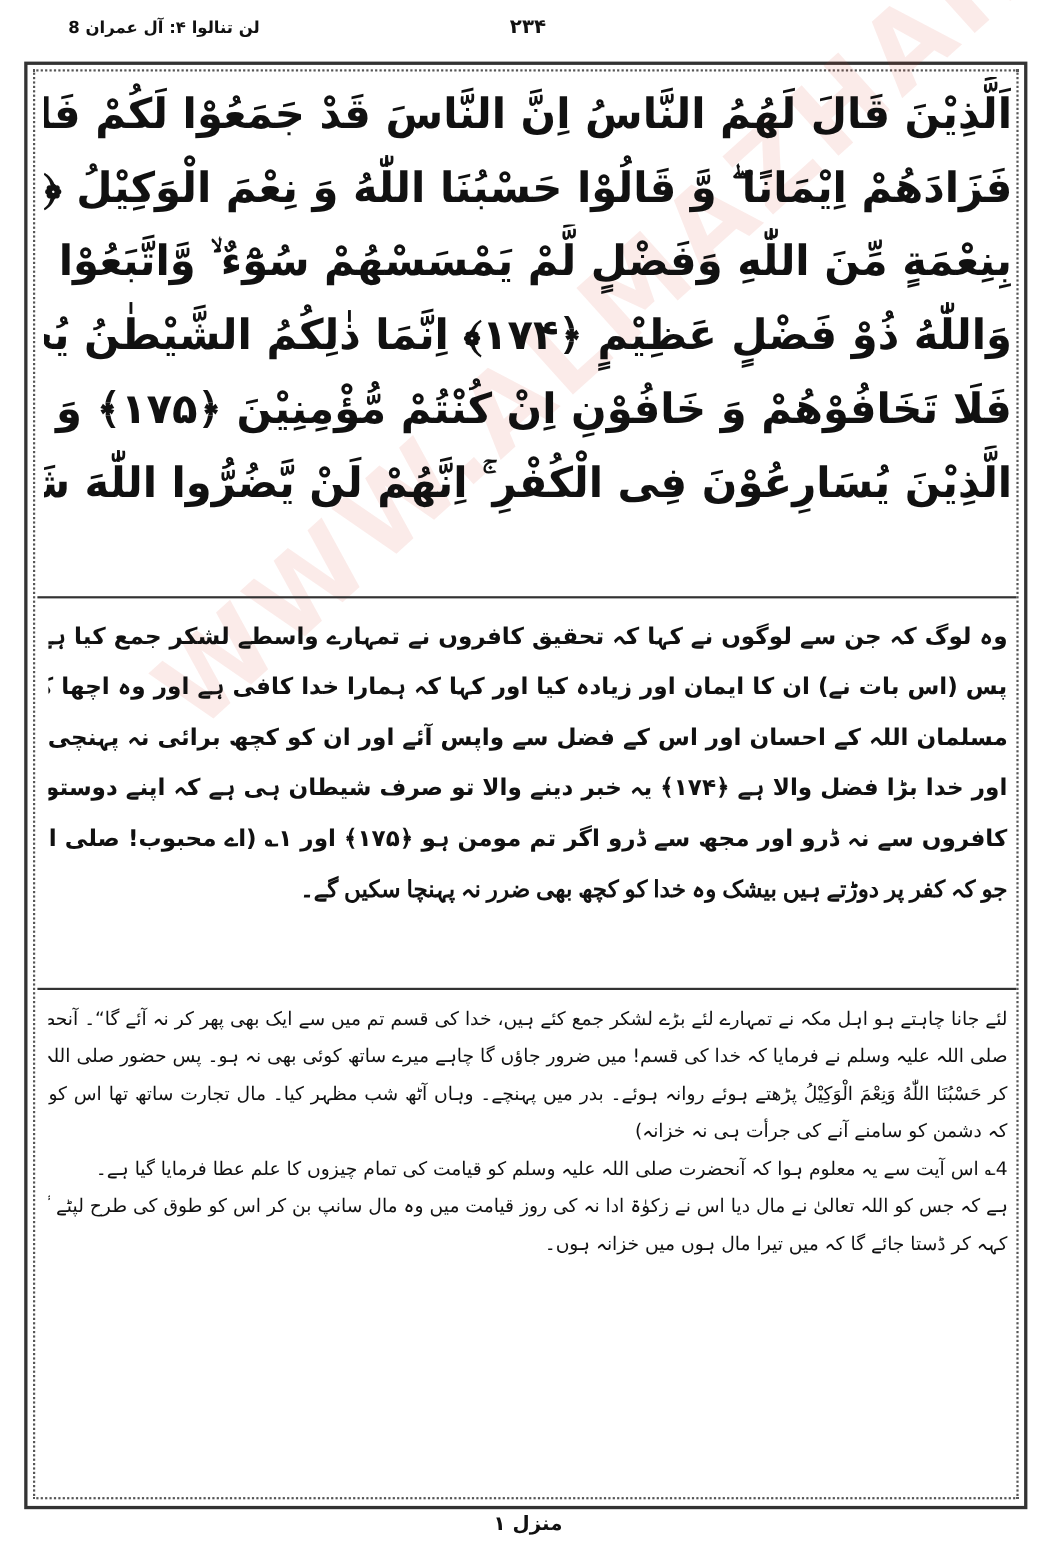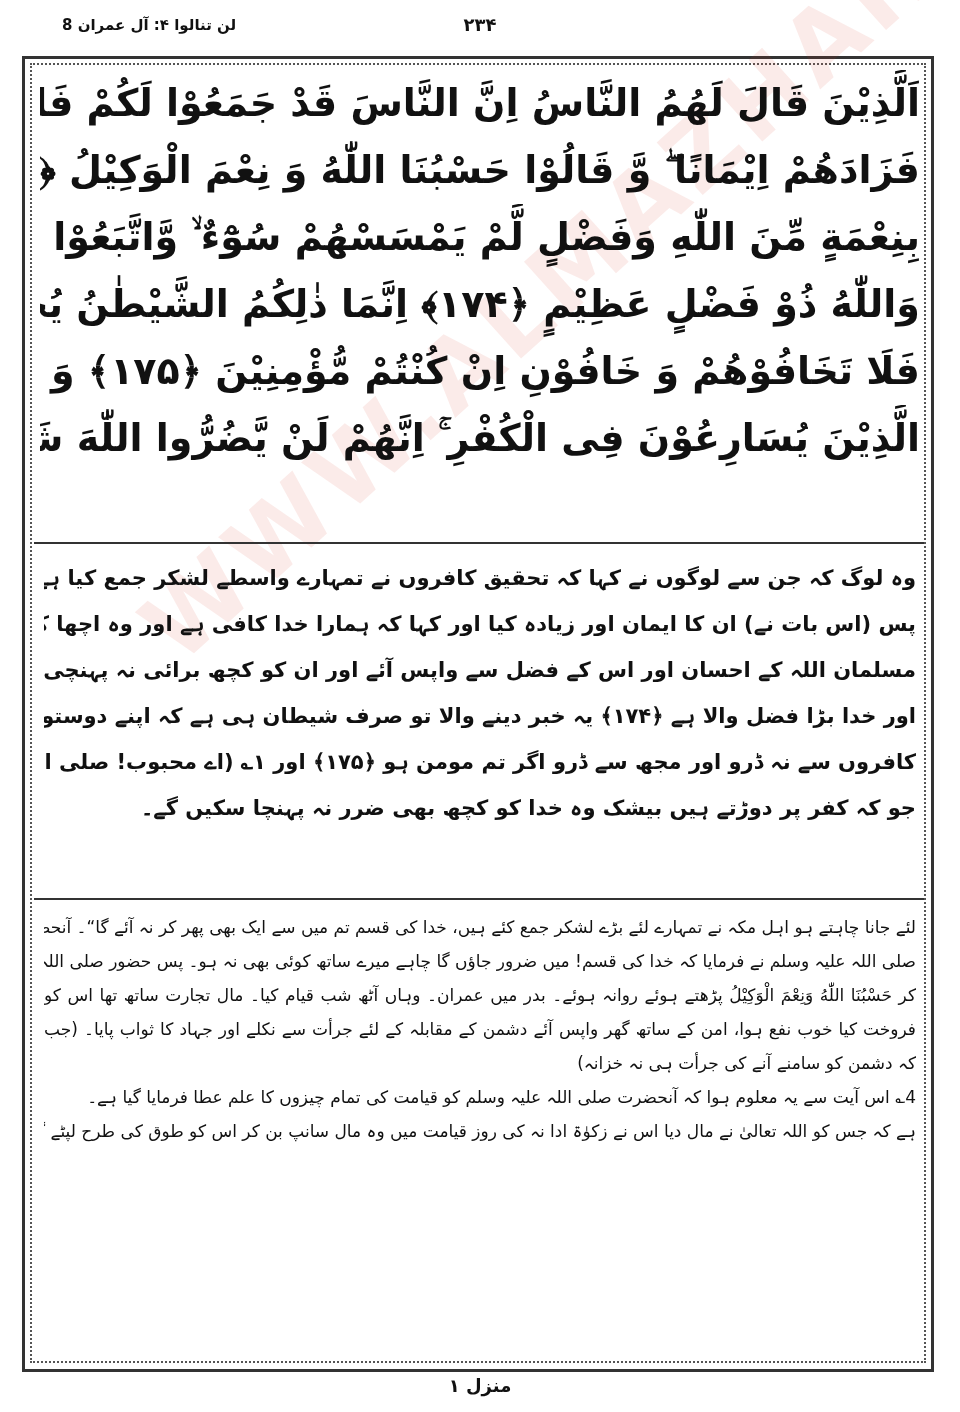--- a/index.html
+++ b/index.html
@@ -24,21 +24,21 @@
                  text-align: justify; text-align-last: justify; white-space: nowrap; overflow: hidden;
                  font-family: "DejaVu Sans", sans-serif; }
 
   .divider { position: absolute; left: 34px; width: 890px; height: 0; border-top: 2px solid #333; }
   .d1 { top: 542px; }
   .d2 { top: 898px; }
 
   .translation { position: absolute; top: 555px; left: 44px; width: 872px; direction: rtl; }
   .tr-line { height: 46px; line-height: 46px; font-size: 21px; font-weight: bold;
              text-align: justify; text-align-last: justify; white-space: nowrap; overflow: hidden; }
-  .tr-line.last { text-align-last: right; }
+  .tr-line.last { text-align-last: right; font-family: Liberation Serif, serif; }
 
   .commentary { position: absolute; top: 910px; left: 44px; width: 872px; direction: rtl; }
   .cm-line { height: 34px; line-height: 34px; font-size: 17px;
              text-align: justify; text-align-last: justify; white-space: nowrap; overflow: hidden; }
   .cm-line.last { text-align-last: right; }
   .cm-line .head { font-weight: bold; }
 
   .footer { position: absolute; top: 1375px; left: 0; width: 960px; text-align: center;
             font-size: 18px; font-weight: bold; direction: rtl; }
 </style>
@@ -73,20 +73,20 @@
   <div class="tr-line">اور خدا بڑا فضل والا ہے ﴿۱۷۴﴾ یہ خبر دینے والا تو صرف شیطان ہی ہے کہ اپنے دوستوں سے ڈراتا ہے پس تم</div>
   <div class="tr-line">کافروں سے نہ ڈرو اور مجھ سے ڈرو اگر تم مومن ہو ﴿۱۷۵﴾ اور ۱؎ (اے محبوب! صلی اللہ علیہ وسلم) تم ان لوگوں کا کچھ غم نہ کرو</div>
   <div class="tr-line last">جو کہ کفر پر دوڑتے ہیں بیشک وہ خدا کو کچھ بھی ضرر نہ پہنچا سکیں گے۔</div>
 </div>
 
 <div class="divider d2"></div>
 
 <div class="commentary">
   <div class="cm-line"><span class="head"></span><span>لئے جانا چاہتے ہو اہل مکہ نے تمہارے لئے بڑے لشکر جمع کئے ہیں، خدا کی قسم تم میں سے ایک بھی پھر کر نہ آئے گا“۔ آنحضرت</span></div>
   <div class="cm-line"><span class="head"></span><span>صلی اللہ علیہ وسلم نے فرمایا کہ خدا کی قسم! میں ضرور جاؤں گا چاہے میرے ساتھ کوئی بھی نہ ہو۔ پس حضور صلی اللہ علیہ وسلم ستر سواروں کو ہمراہ لے</span></div>
-  <div class="cm-line"><span class="head"></span><span>کر حَسْبُنَا اللّٰهُ وَنِعْمَ الْوَكِيْلُ پڑھتے ہوئے روانہ ہوئے۔ بدر میں عمران۔ وہاں آٹھ شب قیام کیا۔ مال تجارت ساتھ تھا اس کو</span></div>
-  <div class="cm-line"><span class="head"></span><span>فروخت کیا خوب نفع ہوا، امن کے ساتھ گھر واپس آئے دشمن کے مقابلہ کے لئے جرأت سے نکلے اور جہاد کا ثواب پایا۔ (جب</span></div>
+  <div class="cm-line"><span class="head"></span><span>کر حَسْبُنَا اللّٰهُ وَنِعْمَ الْوَكِيْلُ پڑھتے ہوئے روانہ ہوئے۔ بدر میں پہنچے۔ وہاں آٹھ شب مظہر کیا۔ مال تجارت ساتھ تھا اس کو</span></div>
   <div class="cm-line last"><span class="head"></span><span>کہ دشمن کو سامنے آنے کی جرأت ہی نہ خزانہ)</span></div>
   <div class="cm-line last"><span class="head"></span><span>4؎ اس آیت سے یہ معلوم ہوا کہ آنحضرت صلی اللہ علیہ وسلم کو قیامت کی تمام چیزوں کا علم عطا فرمایا گیا ہے۔</span></div>
   <div class="cm-line"><span class="head"></span><span>ہے کہ جس کو اللہ تعالیٰ نے مال دیا اس نے زکوٰۃ ادا نہ کی روز قیامت میں وہ مال سانپ بن کر اس کو طوق کی طرح لپٹے گا اور یہ</span></div>
+  <div class="cm-line last"><span class="head"></span><span>کہہ کر ڈستا جائے گا کہ میں تیرا مال ہوں میں خزانہ ہوں۔</span></div>
 </div>
 
 <div class="footer">منزل ۱</div>
 
 </body></html>

